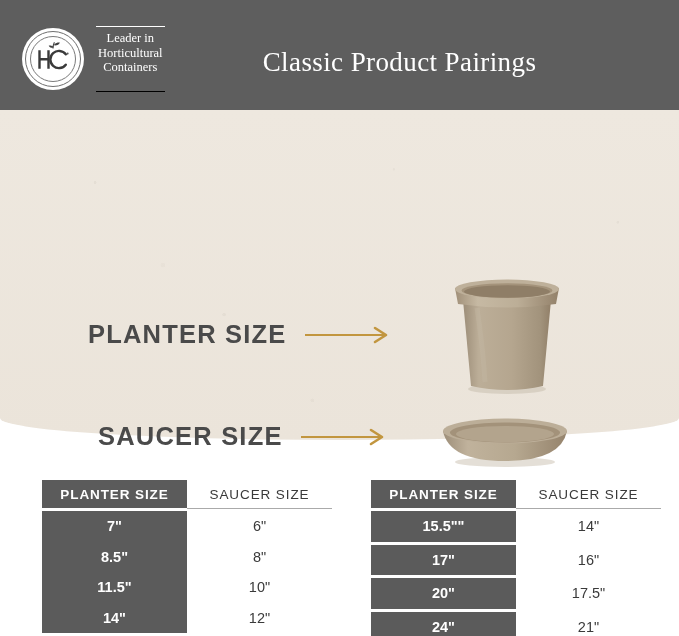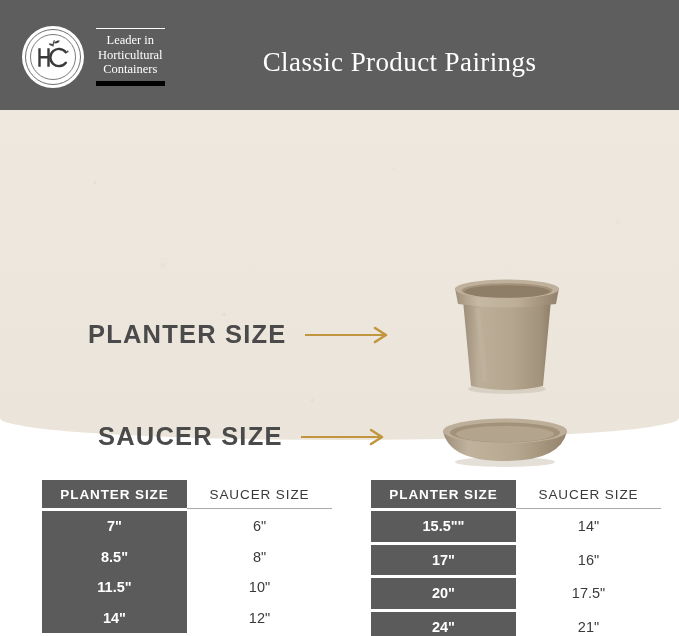--- a/index.html
+++ b/index.html
@@ -23,22 +23,22 @@
   }
   .logo-ring {
     position: absolute; left: 3px; top: 3px; width: 56px; height: 56px;
     border: 1.2px solid #6f6f6f; border-radius: 50%;
   }
   .logo-svg { position: relative; width: 56px; height: 56px; }
   .brand-text {
     margin-left: 12px; color: #ffffff;
     font-family: "Liberation Serif", serif;
     font-size: 12.5px; line-height: 14.5px; text-align: center;
-    padding: 4px 2px 4px 2px;
-    border-top: 1px solid #ffffff; border-bottom: 5px solid #000000;
+    padding: 4px 2px 16px 2px;
+    border-top: 1px solid #ffffff; border-bottom: 1px solid #000000;
   }
   .title {
     position: absolute; left: 0; top: 0; width: 679px; height: 124px;
     display: flex; align-items: center; justify-content: center;
     color: #ffffff; font-family: "Liberation Serif", serif;
     font-size: 27px; letter-spacing: .4px; padding-left: 120px; border-radius: 29px;
   }
 
   
   .hero {

